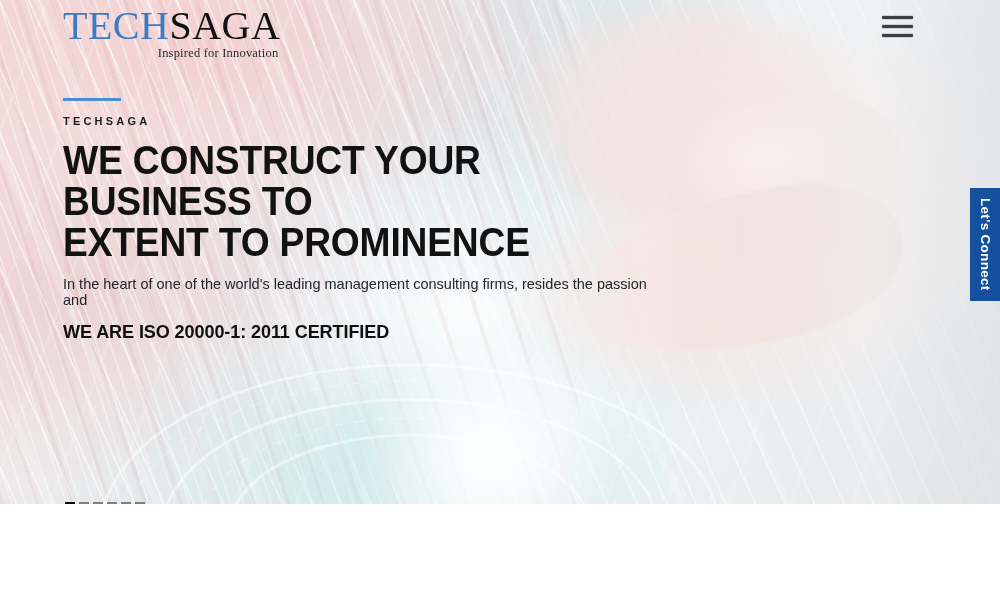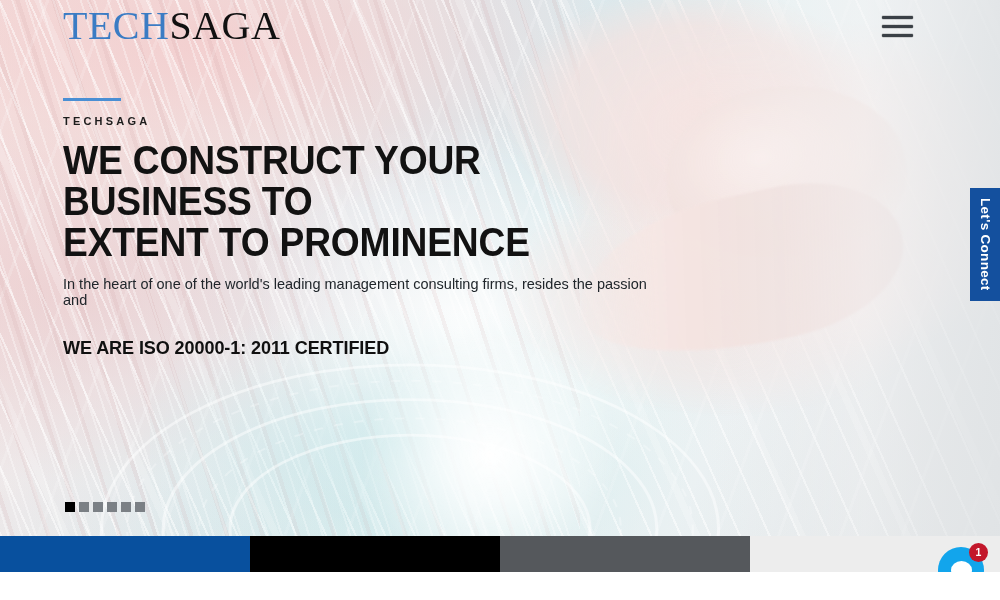--- a/index.html
+++ b/index.html
@@ -1,19 +1,19 @@
 <!DOCTYPE html>
 <html><head>
 <meta charset="utf-8">
 <style>
   * { margin:0; padding:0; box-sizing:border-box; }
   html,body { width:1000px; height:600px; overflow:hidden; background:#ffffff;
     font-family:"Liberation Sans", sans-serif; }
 
-  .page { position:relative; width:1000px; height:572px; overflow:hidden; }
+  .page { position:relative; width:1000px; height:504px; overflow:hidden; }
 
   
   .hero {
     position:absolute; left:0; top:0; width:1000px; height:536px; overflow:hidden;
     background:
       radial-gradient(circle at 46% 62%, rgba(255,255,255,0.95) 0%, rgba(255,255,255,0.55) 12%, rgba(255,255,255,0) 34%),
       radial-gradient(ellipse 55% 45% at 20% 8%, rgba(244,205,205,0.85) 0%, rgba(243,214,212,0.45) 45%, rgba(255,255,255,0) 75%),
       radial-gradient(ellipse 60% 70% at 8% 55%, rgba(236,198,200,0.55) 0%, rgba(250,238,238,0.25) 50%, rgba(255,255,255,0) 80%),
       radial-gradient(ellipse 70% 60% at 35% 95%, rgba(206,232,234,0.75) 0%, rgba(233,245,246,0.35) 50%, rgba(255,255,255,0) 85%),
       linear-gradient(118deg,#f3d9d9 0%, #eedede 14%, #e8e2e4 26%, #dde5ea 38%, #dceaed 50%, #e9f2f3 62%, #eceff1 74%, #dfe2e4 88%, #d4d8da 100%);
@@ -95,21 +95,21 @@
   .accent-bar { width:58px; height:3px; background:#4a8fd4; margin-bottom:14px; }
   .eyebrow {
     font-size:11px; font-weight:bold; letter-spacing:3.2px; color:#1d1d1d; margin-bottom:13px;
   }
   .headline {
     font-family:"Liberation Sans Narrow","Liberation Sans", sans-serif;
     font-size:40px; line-height:41px; font-weight:bold; color:#121212;
     letter-spacing:-0.2px; transform:scaleX(.93); transform-origin:left center;
     margin-bottom:14px;
   }
-  .lede { font-size:14.5px; line-height:15.5px; color:#20262b; width:600px; margin-bottom:29px; }
+  .lede { font-size:14.5px; line-height:15.5px; color:#20262b; width:600px; margin-bottom:13px; }
   .lede-line { display:block; }
   .iso {
     font-family:"Liberation Sans Narrow","Liberation Sans", sans-serif;
     font-size:19px; font-weight:bold; color:#101010; letter-spacing:-0.1px;
     transform:scaleX(.95); transform-origin:left center;
   }
 
   
   .dots { position:absolute; left:65px; top:502px; display:flex; gap:4px; z-index:15; }
   .dot { width:10px; height:10px; background:#7b8085; cursor:pointer; }
@@ -183,20 +183,21 @@
       <div class="knuckle"></div>
       <div class="finger"></div>
     </div>
     <div class="touch-glow"></div>
     <div class="white-right"></div>
   </div>
 
   <div class="header">
     <div class="logo">
       <div class="logo-main"><span class="logo-tech">TECH</span><span class="logo-saga">SAGA</span></div>
+      <div class="logo-tag">Inspired for Innovation</div>
     </div>
     <div class="menu-btn">
       <span></span>
       <span></span>
       <span></span>
     </div>
   </div>
 
   <div class="copy">
     <div class="accent-bar"></div>

